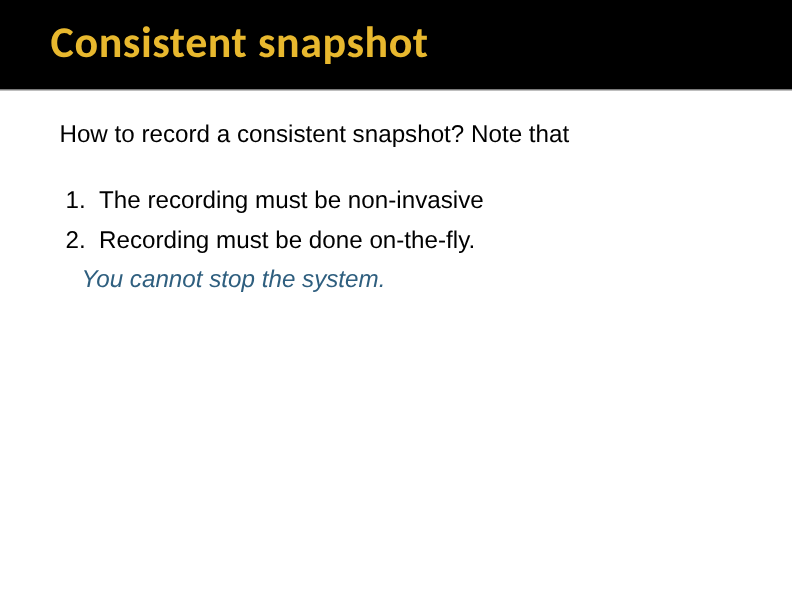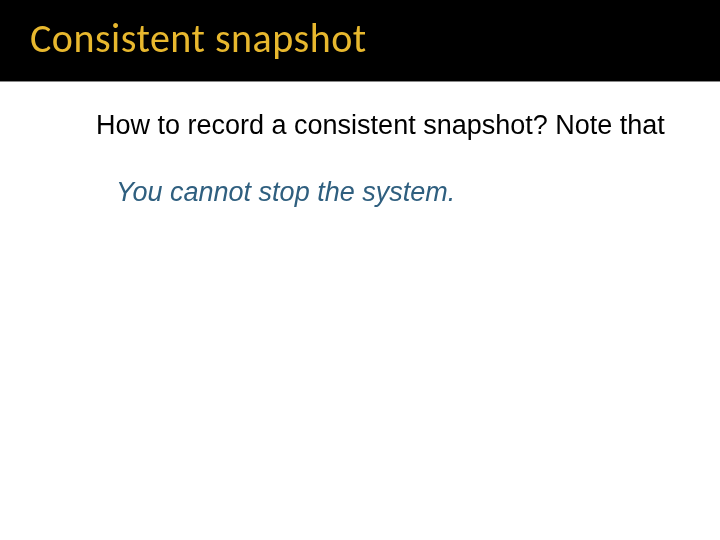--- a/index.html
+++ b/index.html
@@ -20,28 +20,29 @@
   .title-bar {
     background: #000;
     width: 100%;
     padding: 14px 0 18px 30px;
     box-sizing: border-box;
     border-bottom: 1px solid #888;
   }
   .title-text {
     color: #e8b82e;
     font-size: 40px;
-    font-weight: normal;
+    font-weight: bold;
     letter-spacing: 0.5px;
     font-family: "Segoe UI", "Calibri", Arial, sans-serif;
+    margin-left: 16px;
   }
   .body {
-    padding: 24px 40px 0 96px;
+    padding: 24px 40px 0 54px;
     color: #000;
-    font-size: 27px;
+    font-size: 22px;
     line-height: 1.45;
   }
   .intro {
     margin-bottom: 28px;
   }
   ol.points {
     margin: 0;
     padding-left: 30px;
   }
   ol.points li {
@@ -58,15 +59,23 @@
 </style>
 </head>
 <body>
 
 <div class="slide">
   <div class="title-bar">
     <span class="title-text">Consistent snapshot</span>
   </div>
   <div class="body">
     <div class="intro">How to record a consistent snapshot? Note that</div>
+    <ol class="points">
+      <li>
+        <span>The recording must be </span><span>non-invasive</span>
+      </li>
+      <li>
+        <span>Recording must be done on-the-fly.</span>
+      </li>
+    </ol>
     <span class="emph">You cannot stop the system.</span>
   </div>
 </div>
 
 </body></html>

